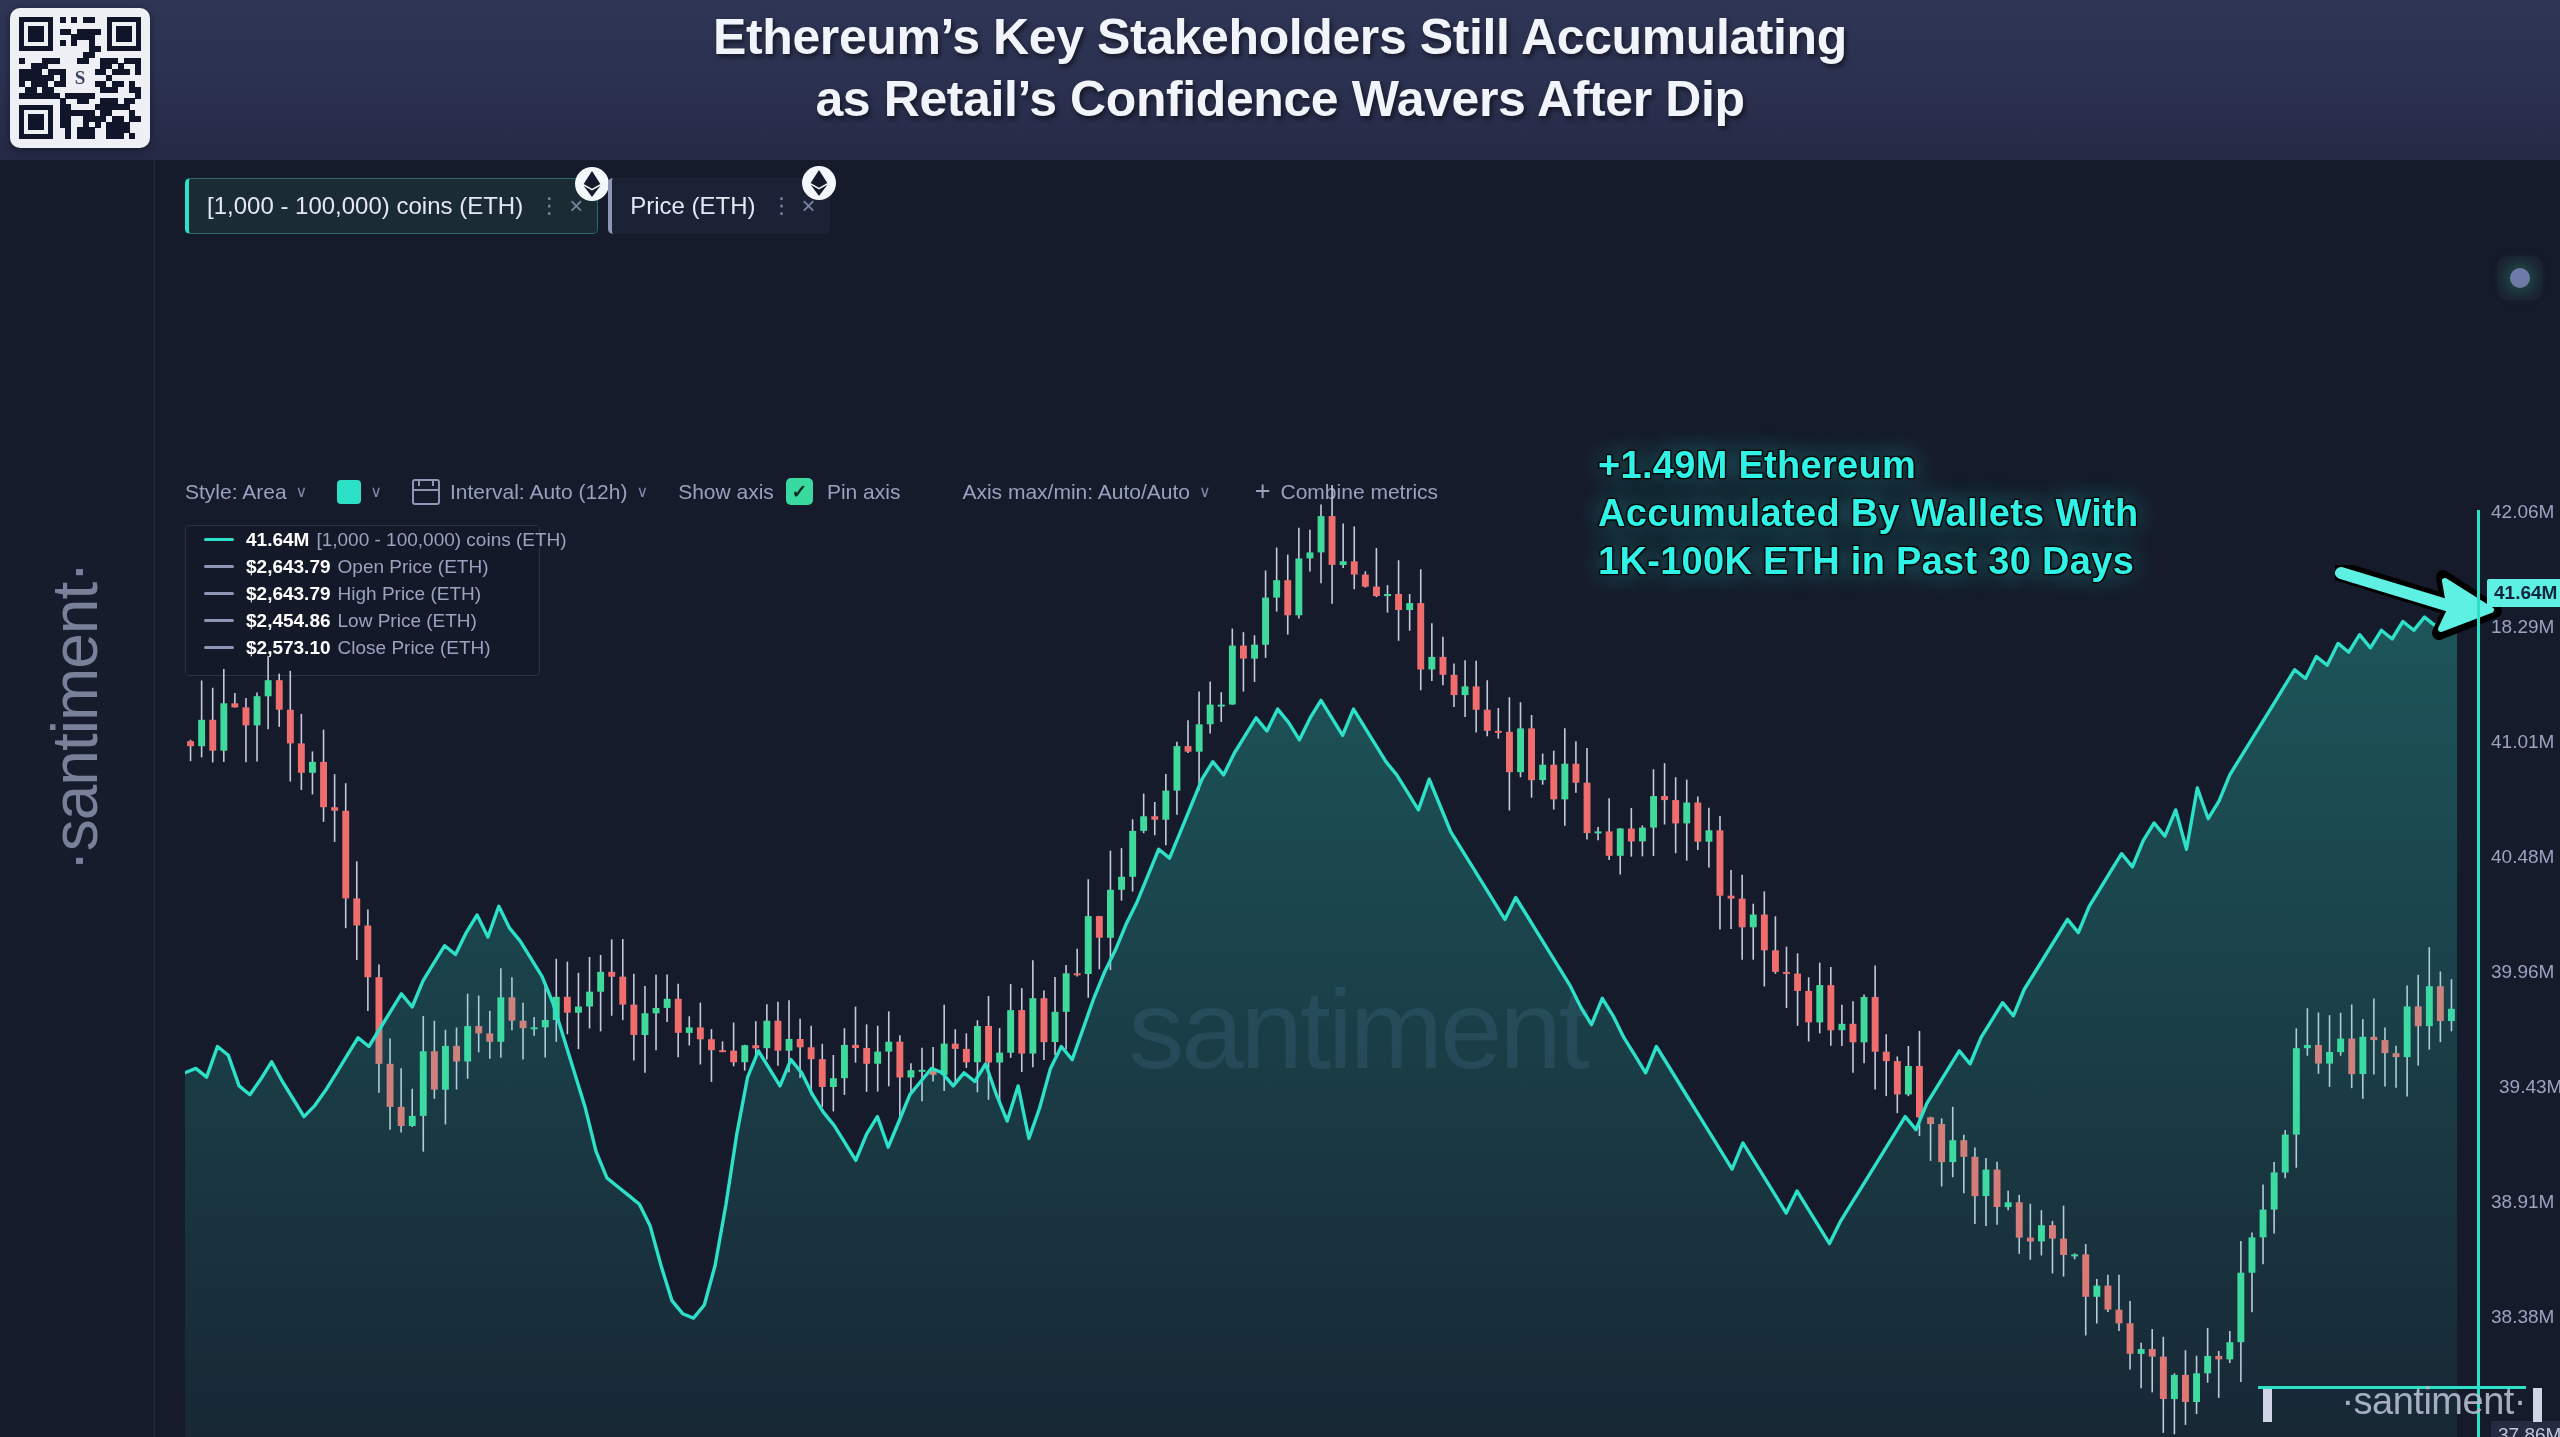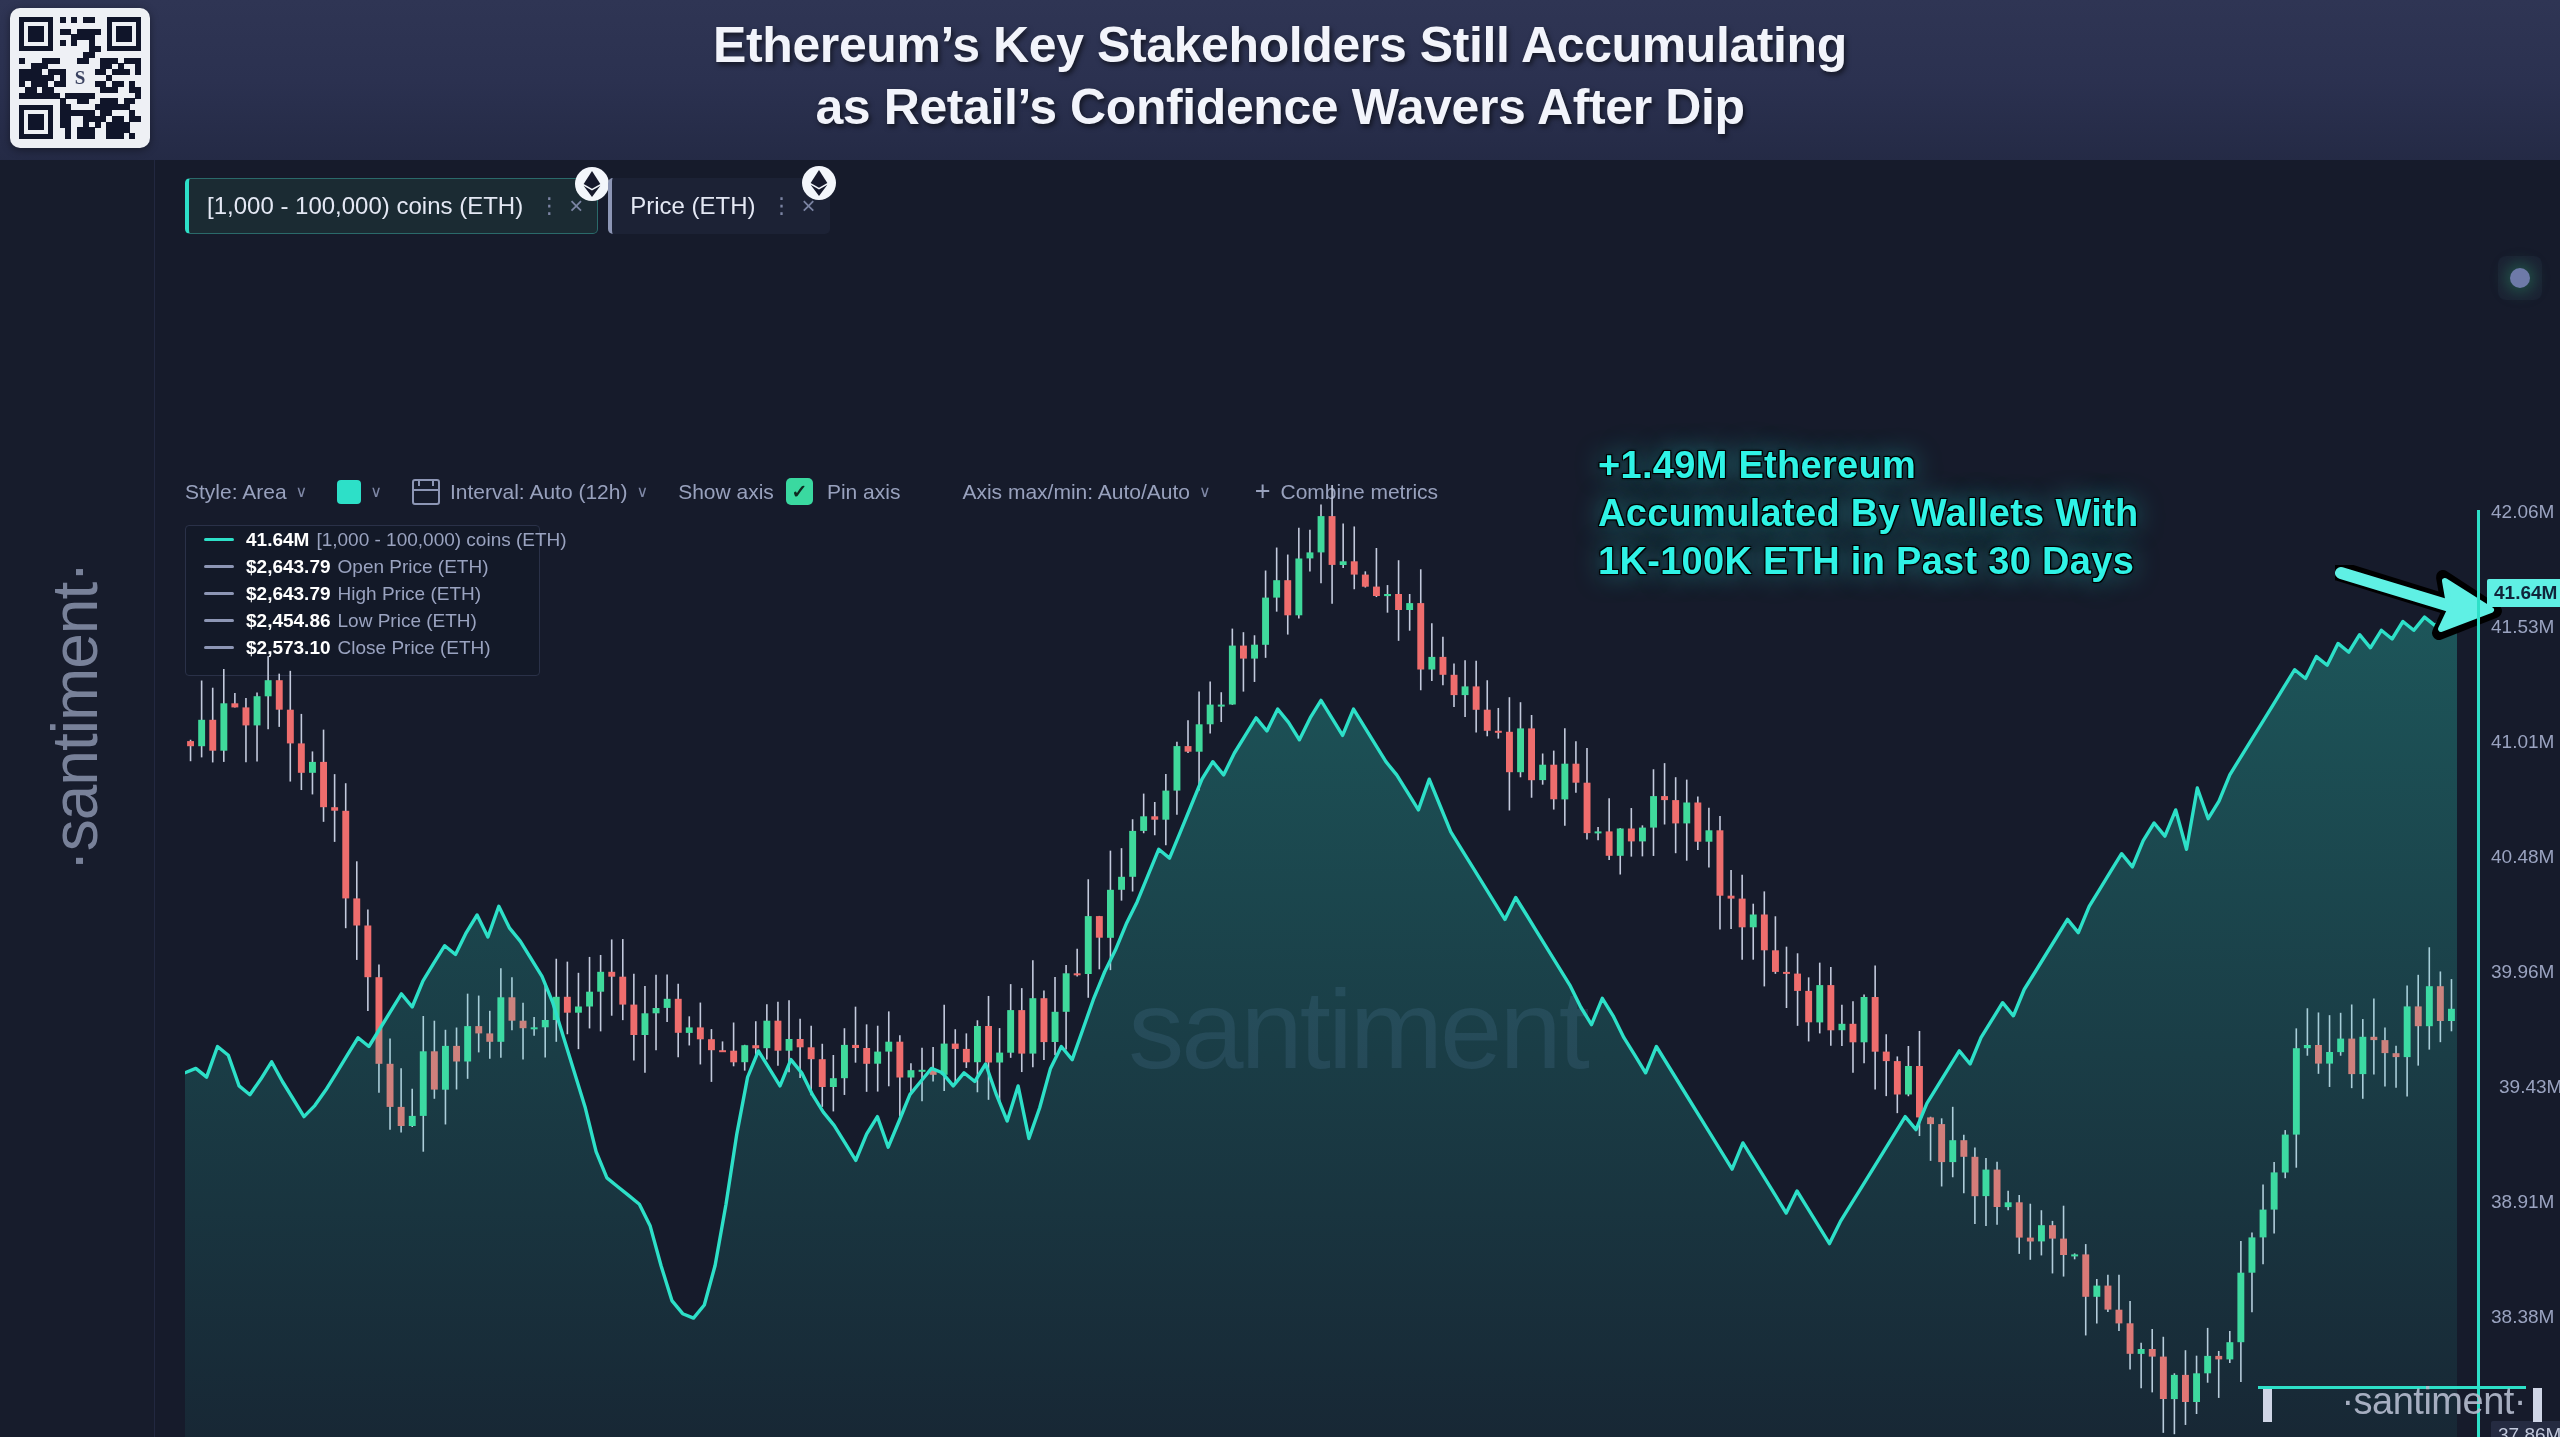--- a/index.html
+++ b/index.html
@@ -7,21 +7,21 @@
   body { font-family:"Liberation Sans", sans-serif; -webkit-font-smoothing:antialiased; }
 
   #root { position:relative; width:2560px; height:1437px; background:#161b2b; }
 
   
   .header {
     position:absolute; left:0; top:0; width:2560px; height:232px;
     background:linear-gradient(180deg,#2f3554 0%, #2b3150 35%, #242a45 70%, #1d2338 100%);
   }
   .title-wrap {
-    position:absolute; left:0; top:6px; width:2560px; text-align:center;margin-top:8px;
+    position:absolute; left:0; top:6px; width:2560px; text-align:center;
   }
   .title-line {
     font-size:50px; font-weight:700; color:#f2f4fb; letter-spacing:-0.4px;
     line-height:62px; text-shadow:2px 3px 5px rgba(0,0,0,.55);
   }
   .subtitle {
     position:absolute; left:0; top:160px; width:2560px; text-align:center;
     font-size:35px; font-weight:400; color:#9aa3c2; letter-spacing:.2px;
     text-shadow:1px 2px 3px rgba(0,0,0,.45);
   }
@@ -900,21 +900,21 @@
         <path d="M108 12 L160 46 L104 68 L114 46 Z" fill="#000" stroke="#000" stroke-width="14" stroke-linejoin="round"></path>
         <path d="M6 8 L118 42" stroke="#5ff0e4" stroke-width="12" fill="none" stroke-linecap="round"></path>
         <path d="M110 16 L156 45 L106 64 L115 45 Z" fill="#5ff0e4" stroke="#5ff0e4" stroke-width="6" stroke-linejoin="round"></path>
       </g>
     </svg>
 
     <div class="axis" style="left:2322px;">
       <div class="axis-left-line"></div>
       <div id="axisL" style="position:absolute;left:14px;top:0;width:120px;height:1110px;">
           <div class="axis-tick" style="top: 161px; left: 0px;">42.06M</div>
-          <div class="axis-tick" style="top: 276px; left: 0px;">41.53M</div>
+          <div class="axis-tick" style="top: 276px; left: 0px;">18.29M</div>
           <div class="axis-tick" style="top: 391px; left: 0px;">41.01M</div>
           <div class="axis-tick" style="top: 506px; left: 0px;">40.48M</div>
           <div class="axis-tick" style="top: 621px; left: 0px;">39.96M</div>
           <div class="axis-tick" style="top: 736px; left: 8px;">39.43M</div>
           <div class="axis-tick" style="top: 851px; left: 0px;">38.91M</div>
           <div class="axis-tick" style="top: 966px; left: 0px;">38.38M</div>
           <div class="axis-bot" style="top: 1081px; left: 0px;">37.86M</div>
           <div class="axis-hl" style="top: 239px; left: -4px;">41.64M</div>
         </div>
     </div>

